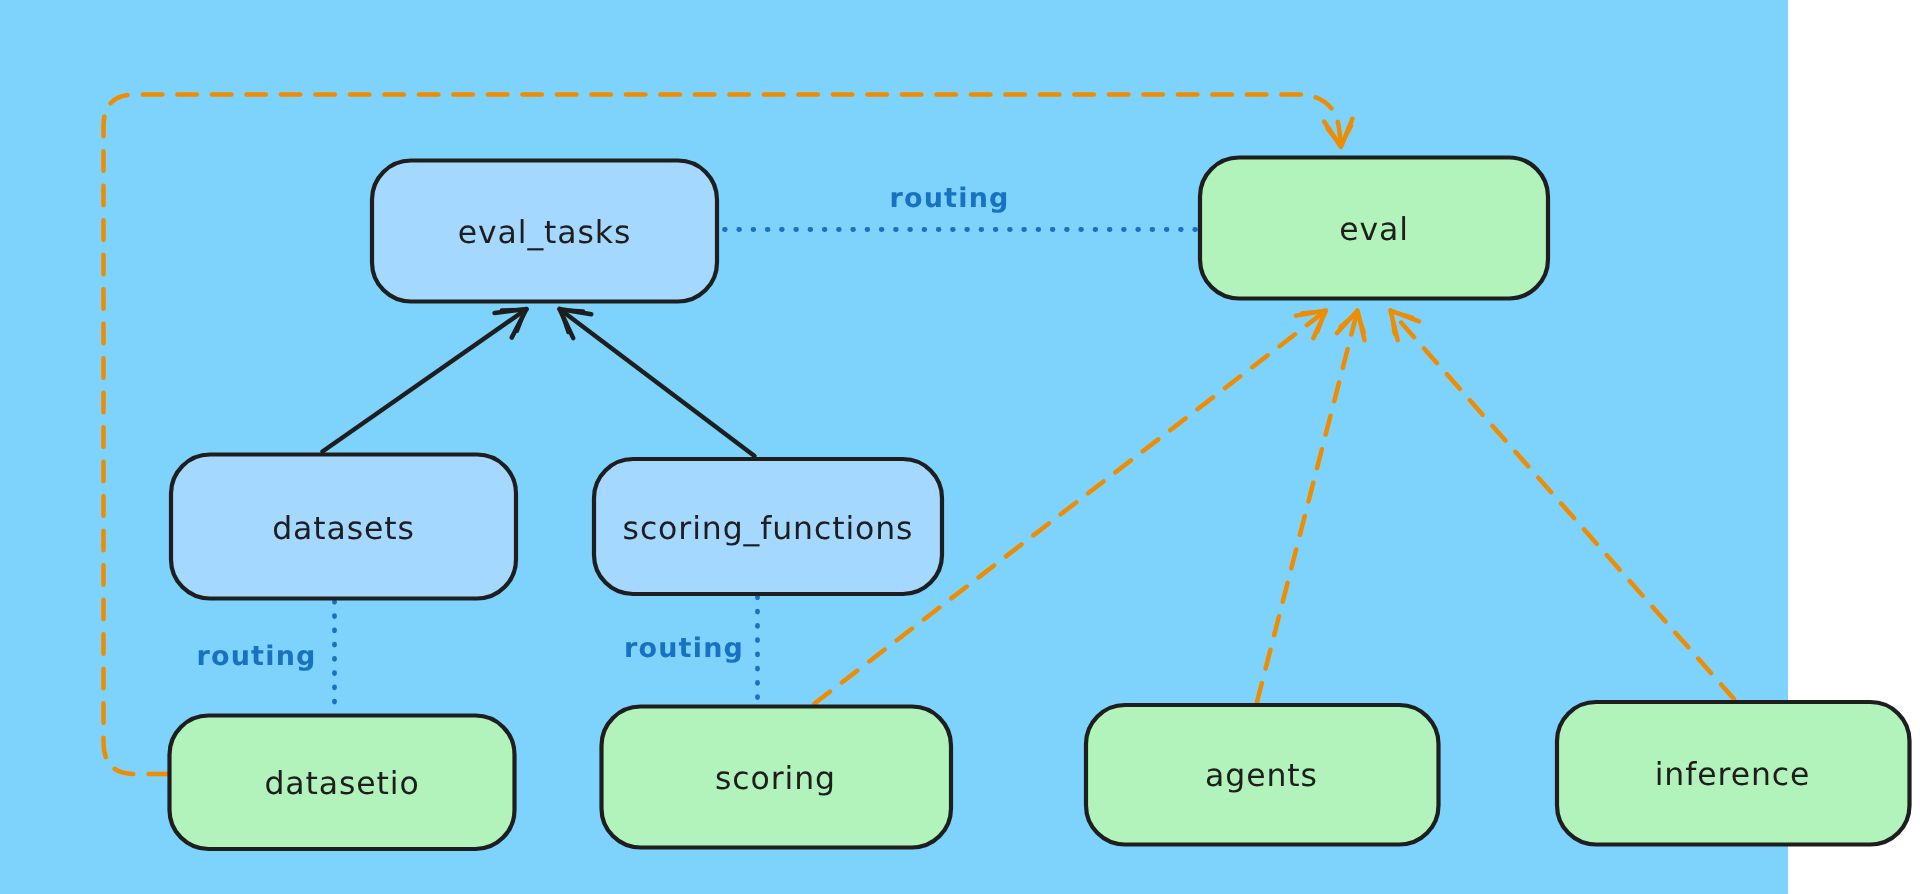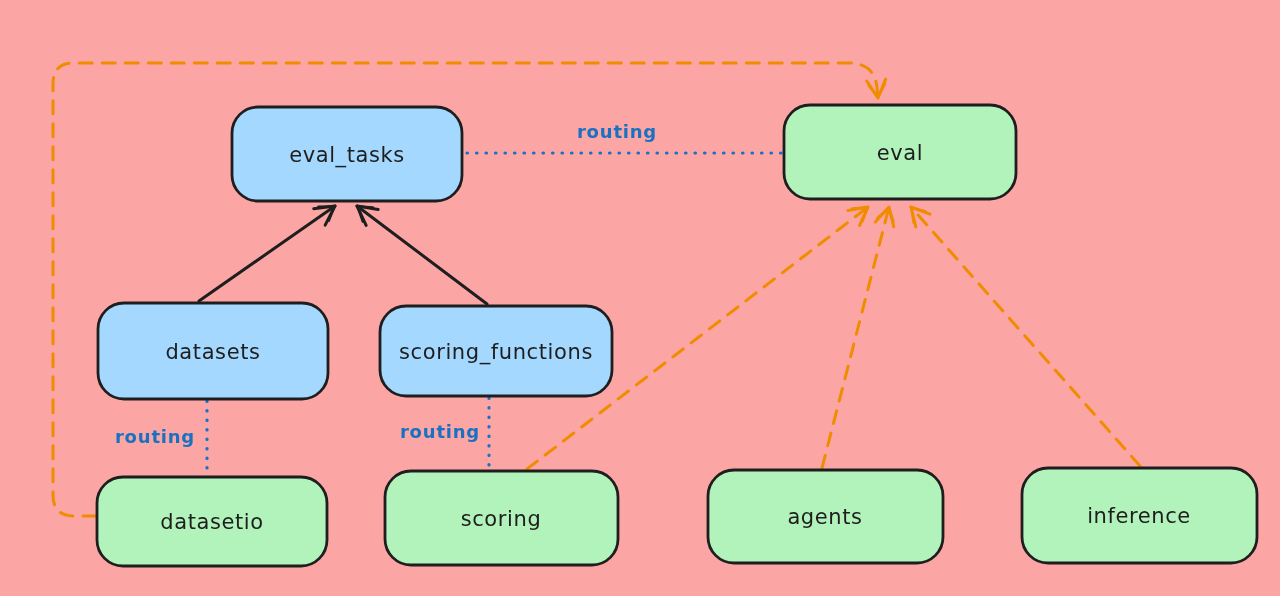--- a/index.html
+++ b/index.html
@@ -6,23 +6,24 @@
     margin: 0;
     padding: 0;
     background: #ffffff;
     width: 1280px;
     height: 596px;
     overflow: hidden;
     font-family: "DejaVu Sans", "Liberation Sans", sans-serif;
   }
   #stage {
     position: relative;
-    width: 1280px;
+    width: 1176px;
     height: 596px;
-    background: #fca5a5;
+    background: #7dd3fc;
+    padding-left: 16px;
   }
   svg { display: block; }
   .node-box {
     stroke: #1e1e1e;
     stroke-width: 2.8;
   }
   .node-label {
     fill: #1e1e1e;
     font-size: 21px;
     letter-spacing: 0.6px;

